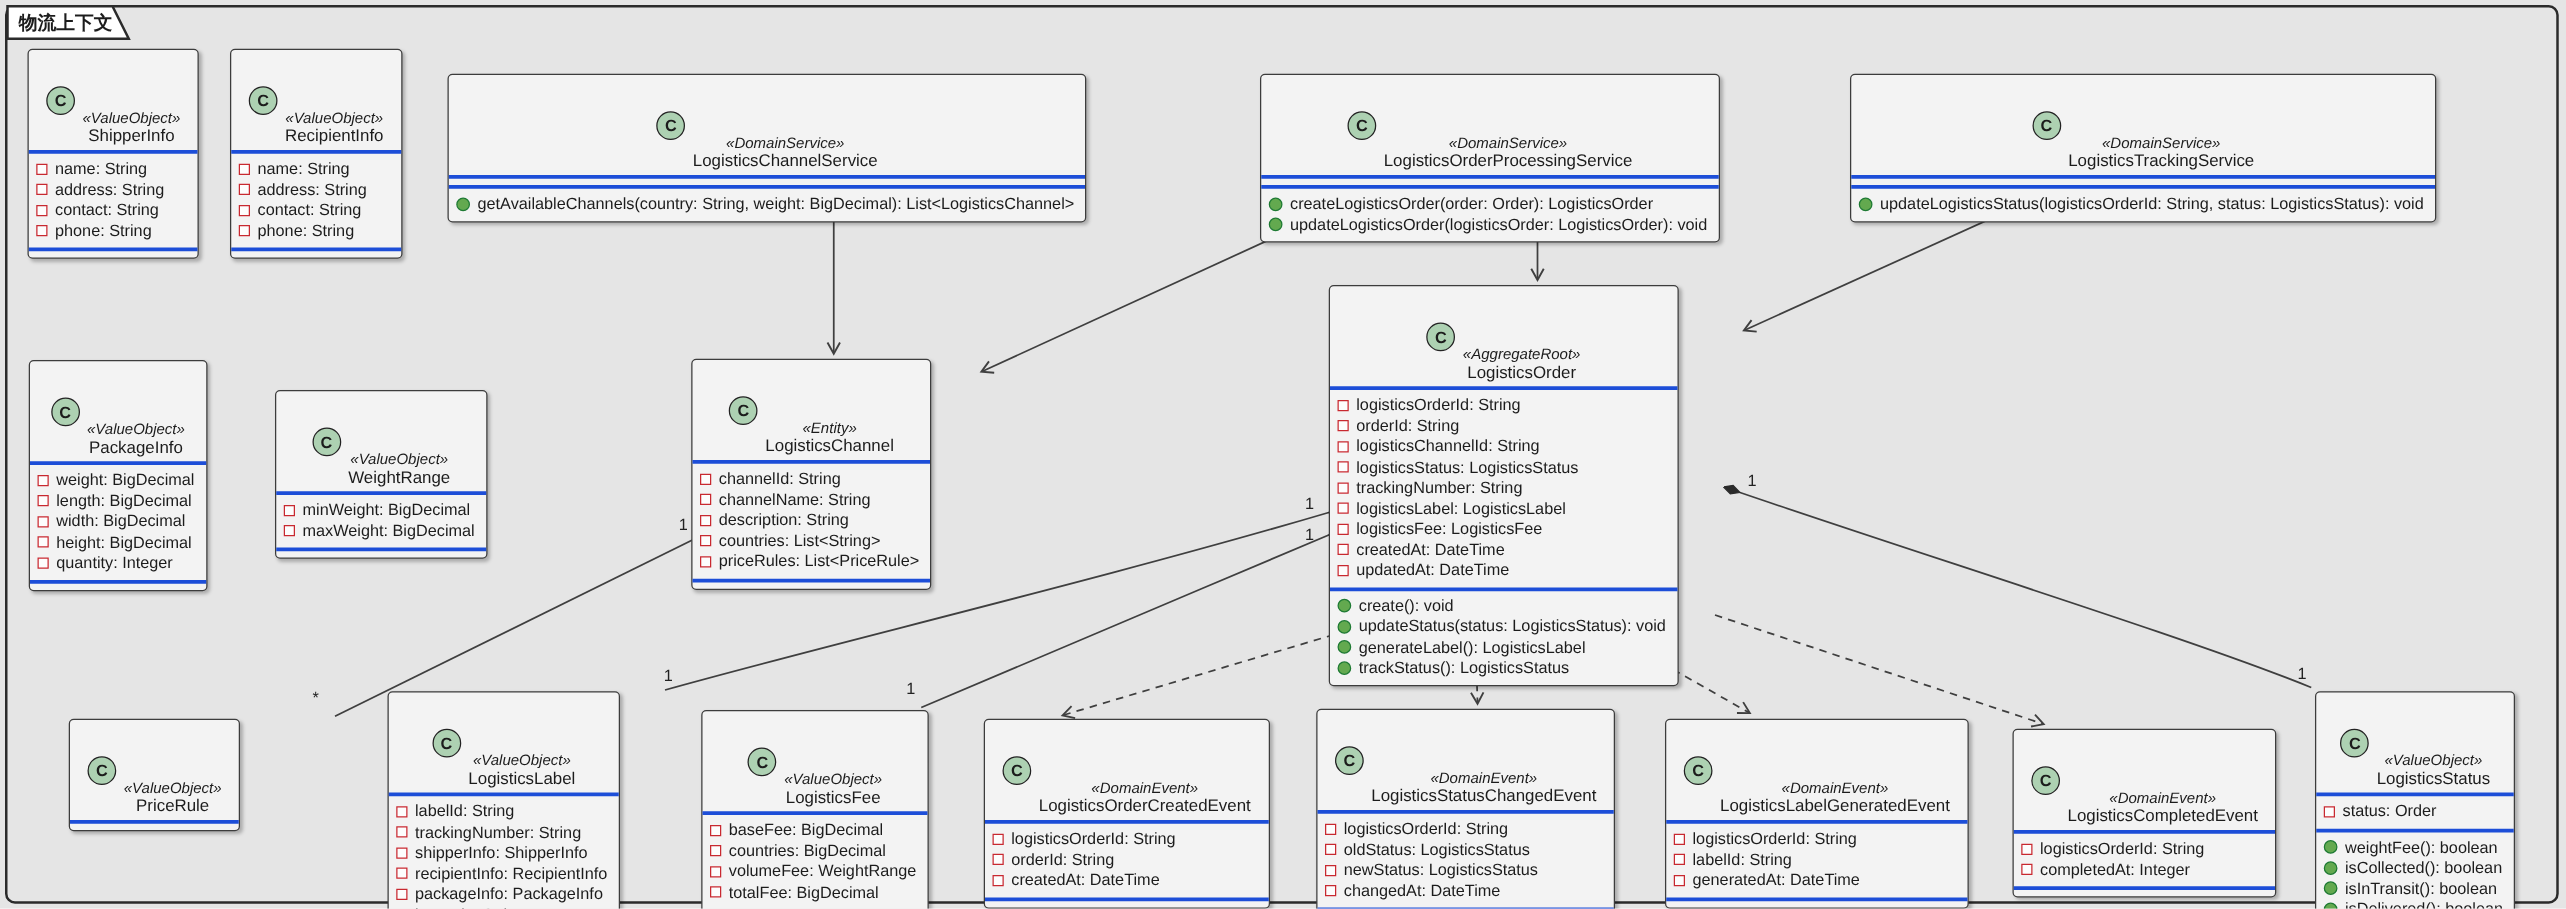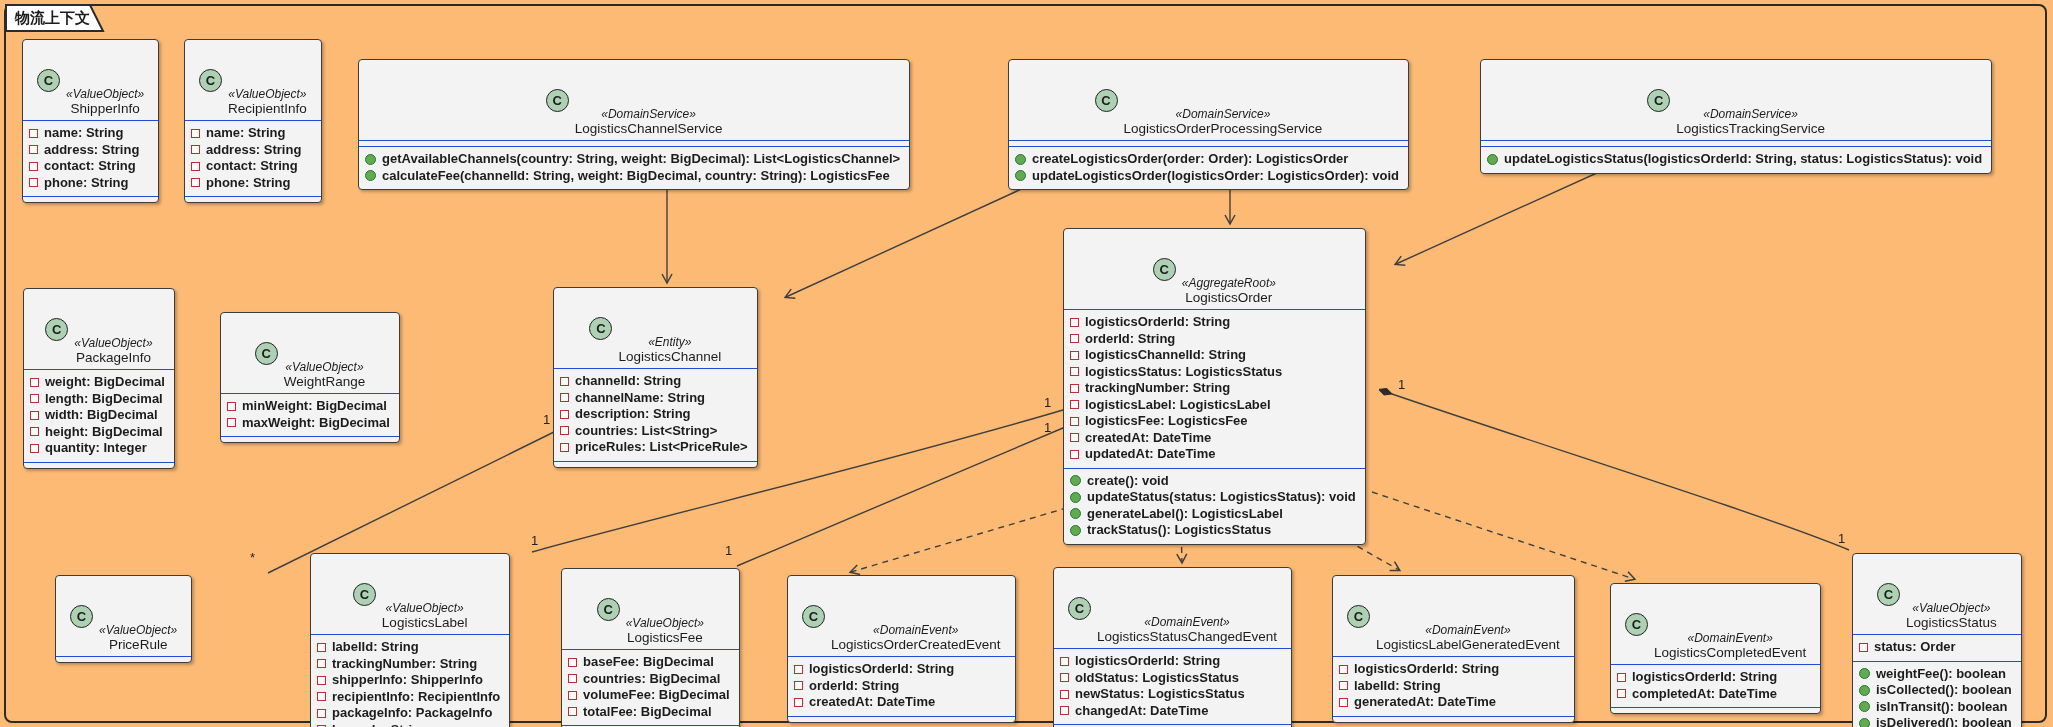--- a/index.html
+++ b/index.html
@@ -1,37 +1,37 @@
 <!DOCTYPE html>
 <html><head>
 <meta charset="utf-8">
 <style>
   html,body{margin:0;padding:0;background:#fff;}
-  #canvas{position:relative;width:2053px;height:727px;background:#fdba74;
+  #canvas{position:relative;width:2053px;height:727px;background:#e5e5e5;
           font-family:"Liberation Sans", sans-serif;color:#1c1c1c;overflow:hidden;}
   #frame{position:absolute;left:4px;top:4px;right:6px;bottom:4px;
          border:2px solid #2b2b2b;border-radius:8px;}
   #edge-layer{position:absolute;left:0;top:0;width:2053px;height:727px;}
   .edge{fill:none;stroke:#3f3f3f;stroke-width:1.4;}
   .edge.dashed{stroke-dasharray:6 5;}
   #title-tab-shape{fill:#ffffff;stroke:#2b2b2b;stroke-width:2;}
   #diagram-title{position:absolute;left:15px;top:9px;font-size:15px;font-weight:bold;
                  white-space:nowrap;}
   .uml-class{position:absolute;width:max-content;background:#F3F3F3;
              border:1.2px solid #3C3C3C;border-radius:4px;
              box-shadow:2px 2px 3px rgba(0,0,0,0.25);font-size:13px;z-index:2;}
   .uml-head{display:flex;align-items:center;justify-content:center;gap:6px;
             padding:4px 14px 3px 14px;}
   .circ{width:21px;height:21px;border-radius:50%;background:#ADD1B2;
         border:1.2px solid #222;display:flex;align-items:center;justify-content:center;
         font-weight:bold;font-size:13px;flex:none;}
   .titles{text-align:center;}
   .stereo{font-style:italic;font-size:12px;line-height:13px;margin-top:44px;}
   .cname{font-size:13.5px;line-height:16px;}
-  .comp{border-top:1px solid #1d4ed8;padding:4px 9px 5px 6px;font-weight:bold;}
+  .comp{border-top:3px solid #1d4ed8;padding:4px 9px 5px 6px;}
   .comp.empty{padding:2.5px 0;}
   .row{display:flex;align-items:center;gap:6px;line-height:16.5px;white-space:nowrap;}
   .sq{width:7px;height:7px;border:1.6px solid #C82930;background:#fdfdfd;flex:none;}
   .dot{width:9px;height:9px;border-radius:50%;background:#63A94F;
        border:1px solid #1E7A33;flex:none;}
   .mult{position:absolute;font-size:13px;color:#222;z-index:3;line-height:13px;}
 </style>
 </head>
 <body>
 
@@ -130,24 +130,20 @@
             <div class="stereo">«DomainService»</div>
             <div class="cname">LogisticsChannelService</div>
           </div>
         </div>
         <div class="comp empty"></div>
         <div class="comp">
           <div class="row">
             <span class="dot"></span>
             <span>getAvailableChannels(country: String, weight: BigDecimal): List&lt;LogisticsChannel&gt;</span>
           </div>
-          <div class="row">
-            <span class="dot"></span>
-            <span>calculateFee(channelId: String, weight: BigDecimal, country: String): LogisticsFee</span>
-          </div>
         </div>
       </div>
       <div class="uml-class" style="left: 1008px; top: 59px;">
         <div class="uml-head">
           <span class="circ">C</span>
           <div class="titles">
             <div class="stereo">«DomainService»</div>
             <div class="cname">LogisticsOrderProcessingService</div>
           </div>
         </div>
@@ -386,21 +382,21 @@
           <div class="row">
             <span class="sq"></span>
             <span>baseFee: BigDecimal</span>
           </div>
           <div class="row">
             <span class="sq"></span>
             <span>countries: BigDecimal</span>
           </div>
           <div class="row">
             <span class="sq"></span>
-            <span>volumeFee: BigDecimal</span>
+            <span>volumeFee: WeightRange</span>
           </div>
           <div class="row">
             <span class="sq"></span>
             <span>totalFee: BigDecimal</span>
           </div>
         </div>
         <div class="comp empty"></div>
       </div>
       <div class="uml-class" style="left: 787px; top: 575px;">
         <div class="uml-head">
@@ -486,21 +482,21 @@
             <div class="cname">LogisticsCompletedEvent</div>
           </div>
         </div>
         <div class="comp">
           <div class="row">
             <span class="sq"></span>
             <span>logisticsOrderId: String</span>
           </div>
           <div class="row">
             <span class="sq"></span>
-            <span>completedAt: DateTime</span>
+            <span>completedAt: Integer</span>
           </div>
         </div>
         <div class="comp empty"></div>
       </div>
       <div class="uml-class" style="left: 1852px; top: 553px;">
         <div class="uml-head">
           <span class="circ">C</span>
           <div class="titles">
             <div class="stereo">«ValueObject»</div>
             <div class="cname">LogisticsStatus</div>

